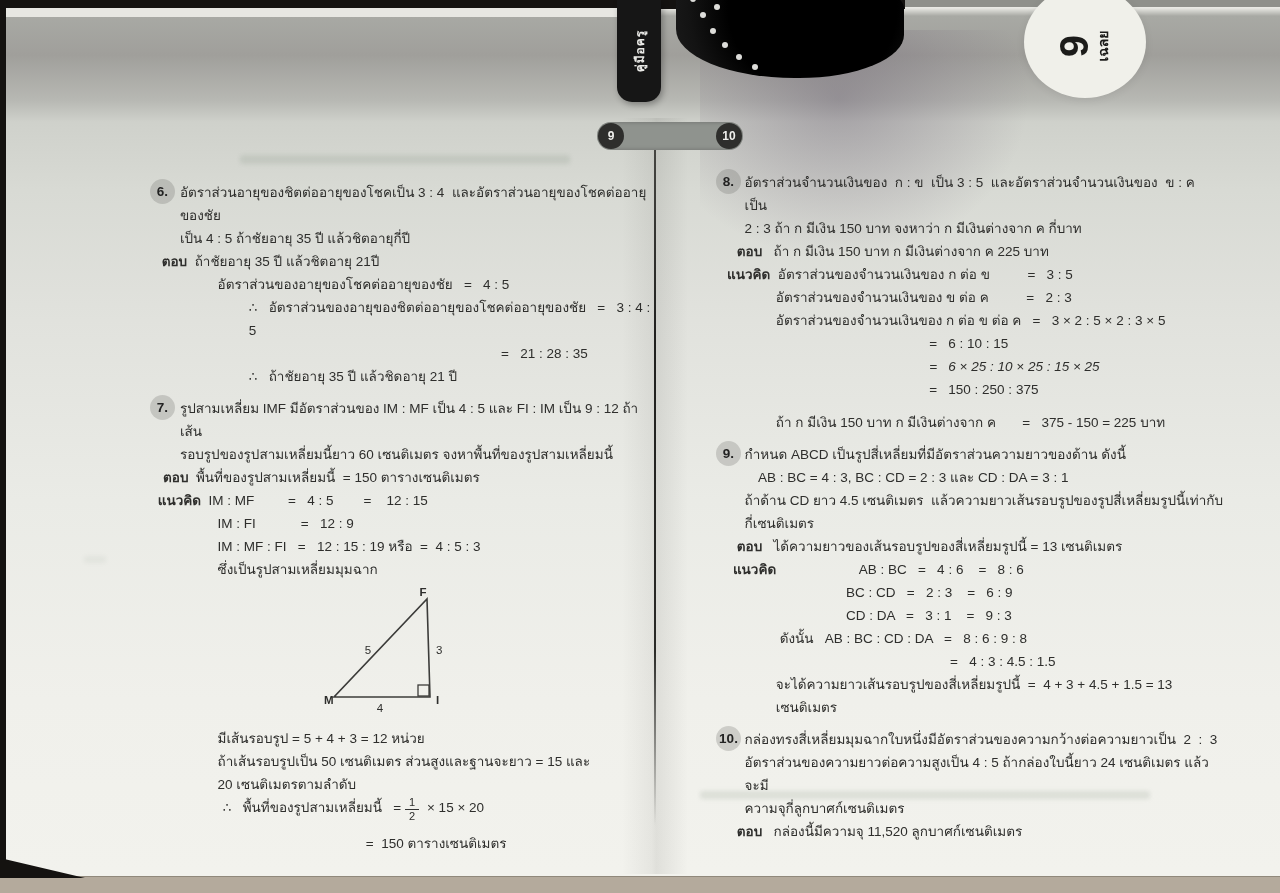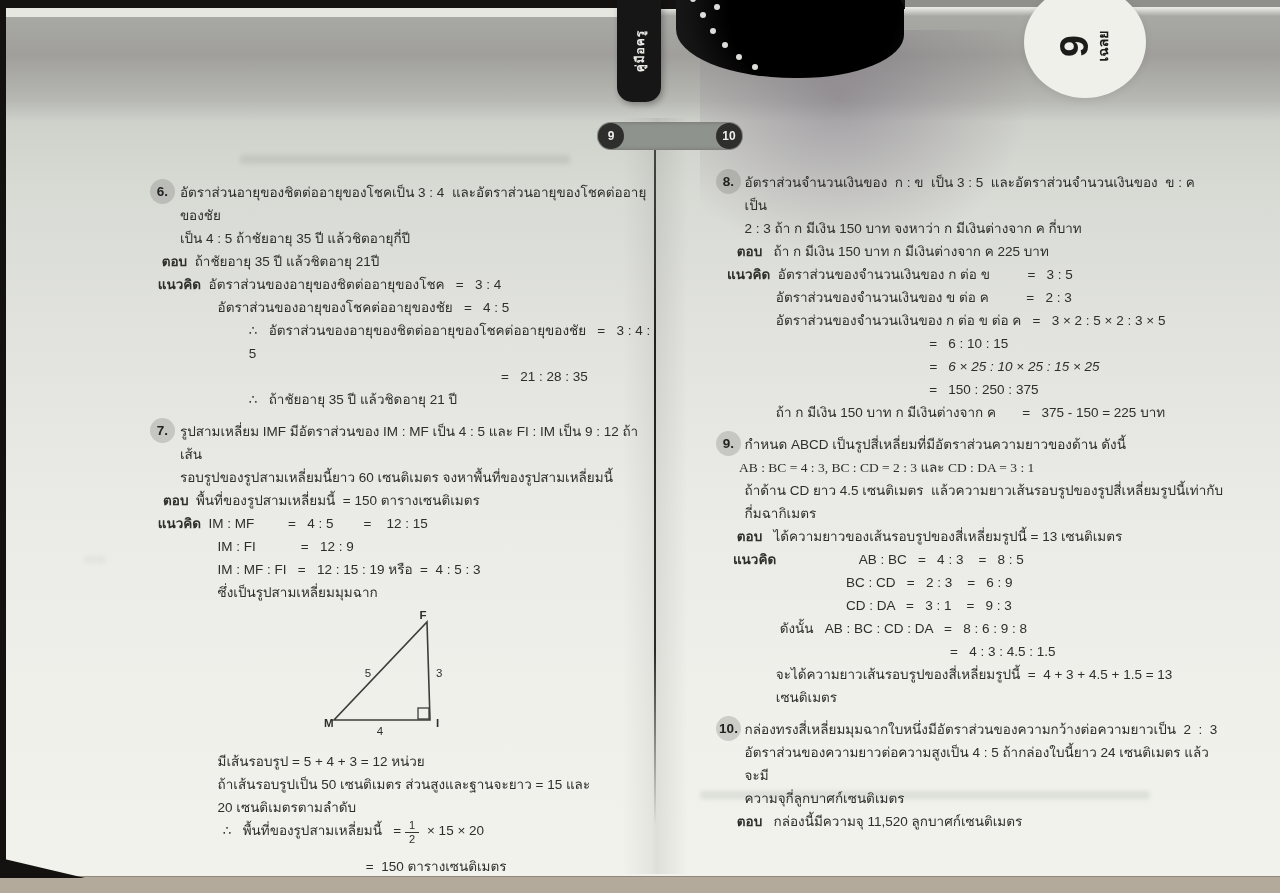--- a/index.html
+++ b/index.html
@@ -120,21 +120,20 @@
     <span class="num r">10</span>
   </div>
 
   <div id="col-left" class="column" style="left:150px;top:181px;width:502px;">
       <div class="problem">
         <span class="pnum">6.</span>
         <div class="plines">
           <div class="pline" style="margin-left: 29.9px;"><span>อัตราส่วนอายุของชิตต่ออายุของโชคเป็น 3 : 4  และอัตราส่วนอายุของโชคต่ออายุของชัย</span></div>
           <div class="pline" style="margin-left: 29.9px;"><span>เป็น 4 : 5 ถ้าชัยอายุ 35 ปี แล้วชิตอายุกี่ปี</span></div>
           <div class="pline" style="margin-left: 11.7px;"><span class="lbl">ตอบ</span><span>  ถ้าชัยอายุ 35 ปี แล้วชิตอายุ 21ปี</span></div>
-          <div class="pline" style="margin-left: 7.8px;"><span class="lbl">แนวคิด</span><span>  อัตราส่วนของอายุของชิตต่ออายุของโชค   =   3 : 4</span></div>
           <div class="pline" style="margin-left: 67.6px;"><span>อัตราส่วนของอายุของโชคต่ออายุของชัย   =   4 : 5</span></div>
           <div class="pline" style="margin-left: 98.8px;"><span>∴   อัตราส่วนของอายุของชิตต่ออายุของโชคต่ออายุของชัย   =   3 : 4 : 5</span></div>
           <div class="pline" style="margin-left: 351px;"><span>=   21 : 28 : 35</span></div>
           <div class="pline" style="margin-left: 98.8px;"><span>∴   ถ้าชัยอายุ 35 ปี แล้วชิดอายุ 21 ปี</span></div>
         </div>
       </div>
       <div class="problem">
         <span class="pnum">7.</span>
         <div class="plines">
           <div class="pline" style="margin-left: 29.9px;"><span>รูปสามเหลี่ยม IMF มีอัตราส่วนของ IM : MF เป็น 4 : 5 และ FI : IM เป็น 9 : 12 ถ้าเส้น</span></div>
@@ -168,32 +167,32 @@
         <div class="plines">
           <div class="pline" style="margin-left: 28.6px;"><span>อัตราส่วนจำนวนเงินของ  ก : ข  เป็น 3 : 5  และอัตราส่วนจำนวนเงินของ  ข : ค  เป็น</span></div>
           <div class="pline" style="margin-left: 28.6px;"><span>2 : 3 ถ้า ก มีเงิน 150 บาท จงหาว่า ก มีเงินต่างจาก ค กี่บาท</span></div>
           <div class="pline" style="margin-left: 20.8px;"><span class="lbl">ตอบ</span><span>   ถ้า ก มีเงิน 150 บาท ก มีเงินต่างจาก ค 225 บาท</span></div>
           <div class="pline" style="margin-left: 11px;"><span class="lbl">แนวคิด</span><span>  อัตราส่วนของจำนวนเงินของ ก ต่อ ข          =   3 : 5</span></div>
           <div class="pline" style="margin-left: 59.8px;"><span>อัตราส่วนของจำนวนเงินของ ข ต่อ ค          =   2 : 3</span></div>
           <div class="pline" style="margin-left: 59.8px;"><span>อัตราส่วนของจำนวนเงินของ ก ต่อ ข ต่อ ค   =   3 × 2 : 5 × 2 : 3 × 5</span></div>
           <div class="pline" style="margin-left: 213.2px;"><span>=   6 : 10 : 15</span></div>
           <div class="pline" style="margin-left: 213.2px; font-style: italic;"><span>=   6 × 25 : 10 × 25 : 15 × 25</span></div>
           <div class="pline" style="margin-left: 213.2px;"><span>=   150 : 250 : 375</span></div>
-          <div class="pline" style="margin-left: 59.8px;"><span>ถ้า ก มีเงิน 150 บาท ก มีเงินต่างจาก ค       =   375 - 150 = 225 บาท</span></div>
+          <div class="pline" style="margin-left: 59.8px; margin-top: 10px;"><span>ถ้า ก มีเงิน 150 บาท ก มีเงินต่างจาก ค       =   375 - 150 = 225 บาท</span></div>
         </div>
       </div>
       <div class="problem">
         <span class="pnum">9.</span>
         <div class="plines">
           <div class="pline" style="margin-left: 28.6px;"><span>กำหนด ABCD เป็นรูปสี่เหลี่ยมที่มีอัตราส่วนความยาวของด้าน ดังนี้</span></div>
-          <div class="pline" style="margin-left: 23px; font-family: Liberation Serif, serif;"><span>AB : BC = 4 : 3, BC : CD = 2 : 3 และ CD : DA = 3 : 1</span></div>
+          <div class="pline" style="margin-left: 42px;"><span>AB : BC = 4 : 3, BC : CD = 2 : 3 และ CD : DA = 3 : 1</span></div>
           <div class="pline" style="margin-left: 28.6px;"><span>ถ้าด้าน CD ยาว 4.5 เซนติเมตร  แล้วความยาวเส้นรอบรูปของรูปสี่เหลี่ยมรูปนี้เท่ากับ</span></div>
-          <div class="pline" style="margin-left: 28.6px;"><span>กี่มฉากิเมตร</span></div>
+          <div class="pline" style="margin-left: 28.6px;"><span>กี่เซนติเมตร</span></div>
           <div class="pline" style="margin-left: 20.8px;"><span class="lbl">ตอบ</span><span>   ได้ความยาวของเส้นรอบรูปของสี่เหลี่ยมรูปนี้ = 13 เซนติเมตร</span></div>
-          <div class="pline" style="margin-left: 16.9px;"><span class="lbl">แนวคิด</span><span>                      AB : BC   =   4 : 3    =   8 : 5</span></div>
+          <div class="pline" style="margin-left: 16.9px;"><span class="lbl">แนวคิด</span><span>                      AB : BC   =   4 : 6    =   8 : 6</span></div>
           <div class="pline" style="margin-left: 130px;"><span>BC : CD   =   2 : 3    =   6 : 9</span></div>
           <div class="pline" style="margin-left: 130px;"><span>CD : DA   =   3 : 1    =   9 : 3</span></div>
           <div class="pline" style="margin-left: 63.7px;"><span>ดังนั้น   AB : BC : CD : DA   =   8 : 6 : 9 : 8</span></div>
           <div class="pline" style="margin-left: 234px;"><span>=   4 : 3 : 4.5 : 1.5</span></div>
           <div class="pline" style="margin-left: 59.8px;"><span>จะได้ความยาวเส้นรอบรูปของสี่เหลี่ยมรูปนี้  =  4 + 3 + 4.5 + 1.5 = 13 เซนติเมตร</span></div>
         </div>
       </div>
       <div class="problem">
         <span class="pnum">10.</span>
         <div class="plines">

